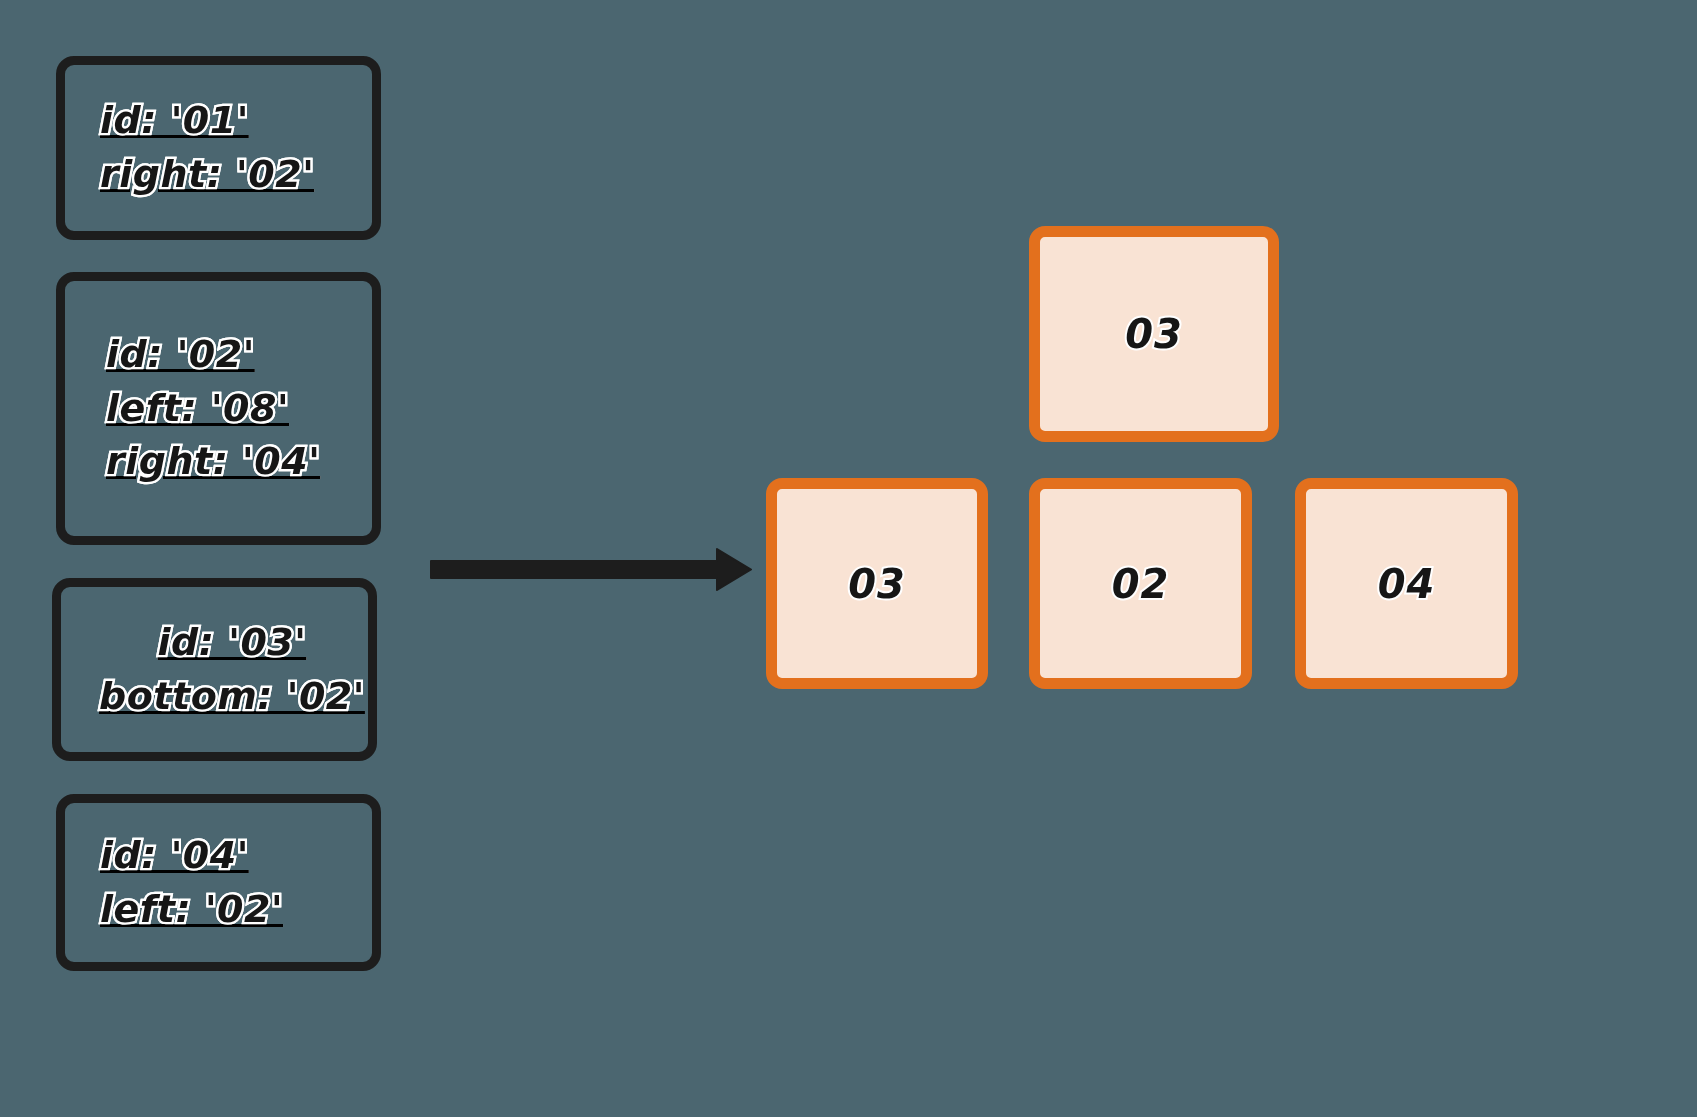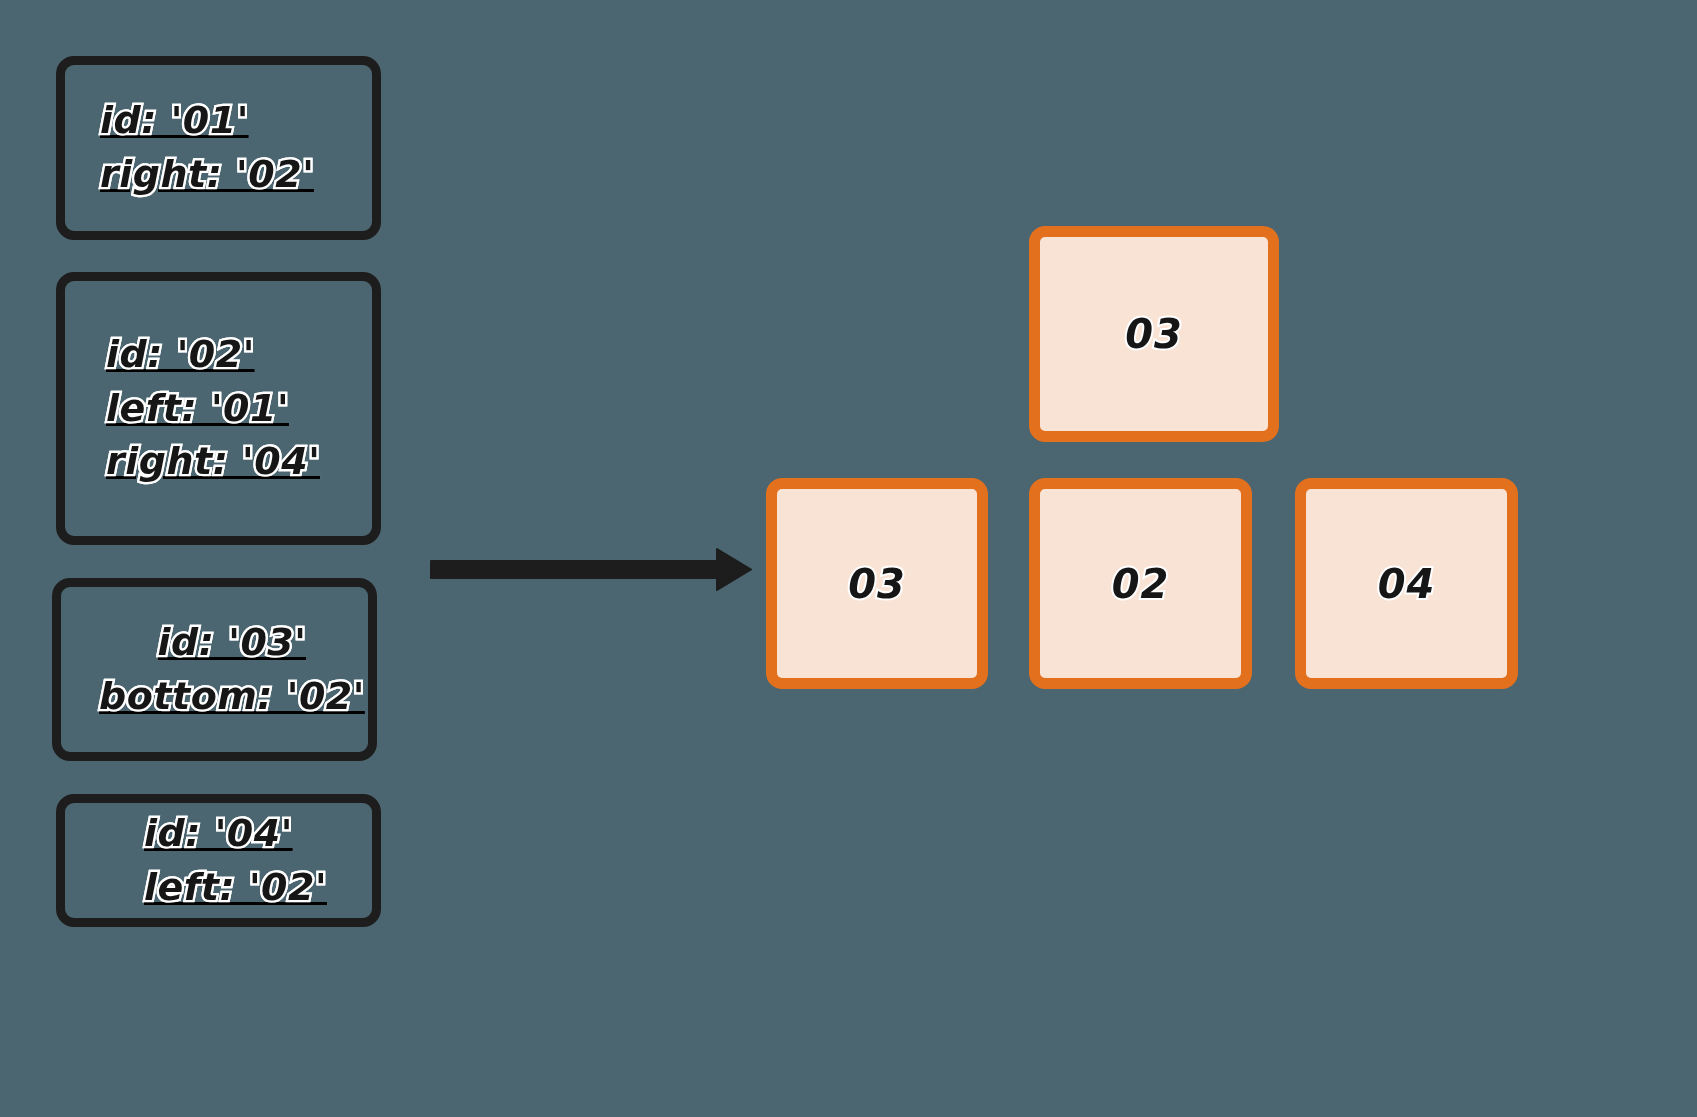--- a/index.html
+++ b/index.html
@@ -44,21 +44,21 @@
     white-space: nowrap;
     -webkit-text-stroke: 4.5px #ffffff;
     paint-order: stroke fill;
     text-shadow:
       0 0 0 #ffffff;
   }
 
   #card-01 { left: 56px;  top: 56px;  width: 325px; height: 184px; }
   #card-02 { left: 56px;  top: 272px; width: 325px; height: 273px; padding-left: 6px; }
   #card-03 { left: 52px;  top: 578px; width: 325px; height: 183px; align-items: center; }
-  #card-04 { left: 56px;  top: 794px; width: 325px; height: 133px; padding-left: 44px; }
+  #card-04 { left: 56px;  top: 794px; width: 325px; height: 177px; }
 
   
   #arrow {
     position: absolute;
     left: 425px;
     top: 505px;
     width: 330px;
     height: 130px;
   }
 
@@ -94,21 +94,21 @@
 
 <div id="canvas">
 
   <div class="spec-card" id="card-01">
     <div class="spec-line">id: '01'</div>
     <div class="spec-line">right: '02'</div>
   </div>
 
   <div class="spec-card" id="card-02">
     <div class="spec-line">id: '02'</div>
-    <div class="spec-line">left: '01'</div>
+    <div class="spec-line">left: '08'</div>
     <div class="spec-line">right: '04'</div>
   </div>
 
   <div class="spec-card" id="card-03">
     <div class="spec-line">id: '03'</div>
     <div class="spec-line">bottom: '02'</div>
   </div>
 
   <div class="spec-card" id="card-04">
     <div class="spec-line">id: '04'</div>

